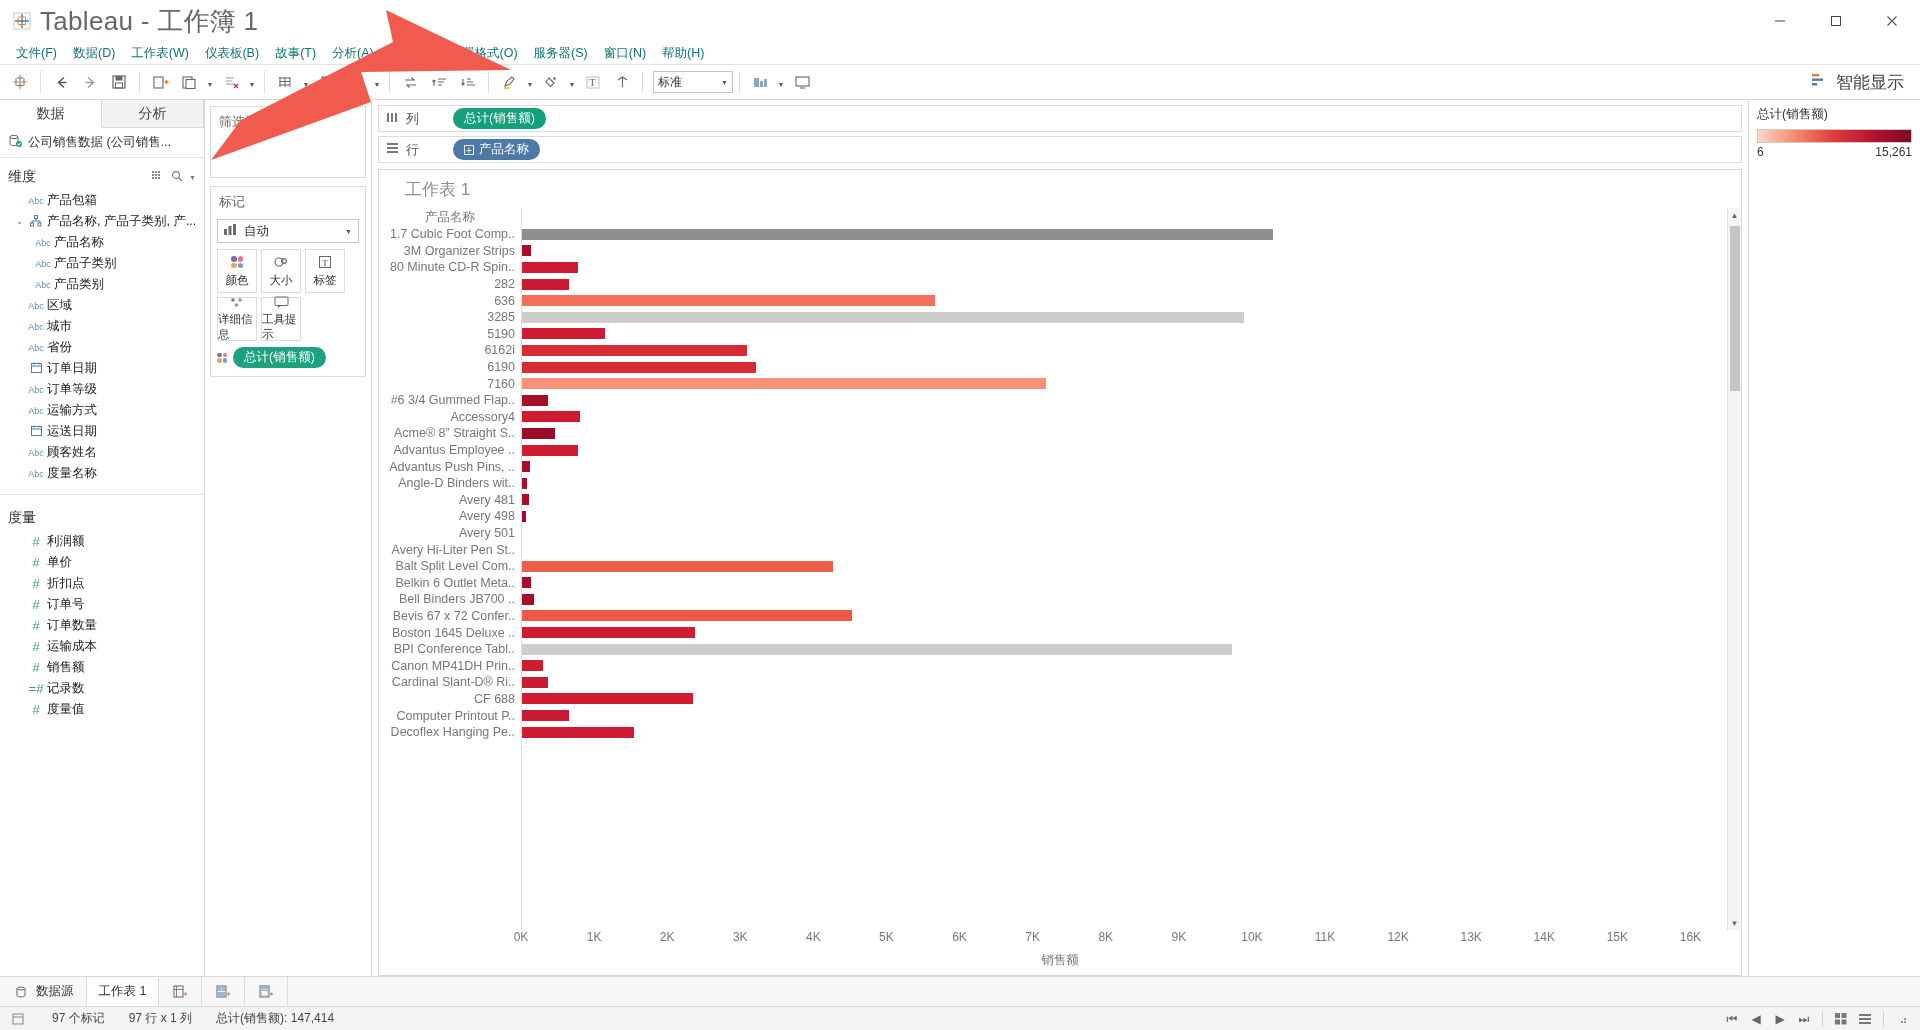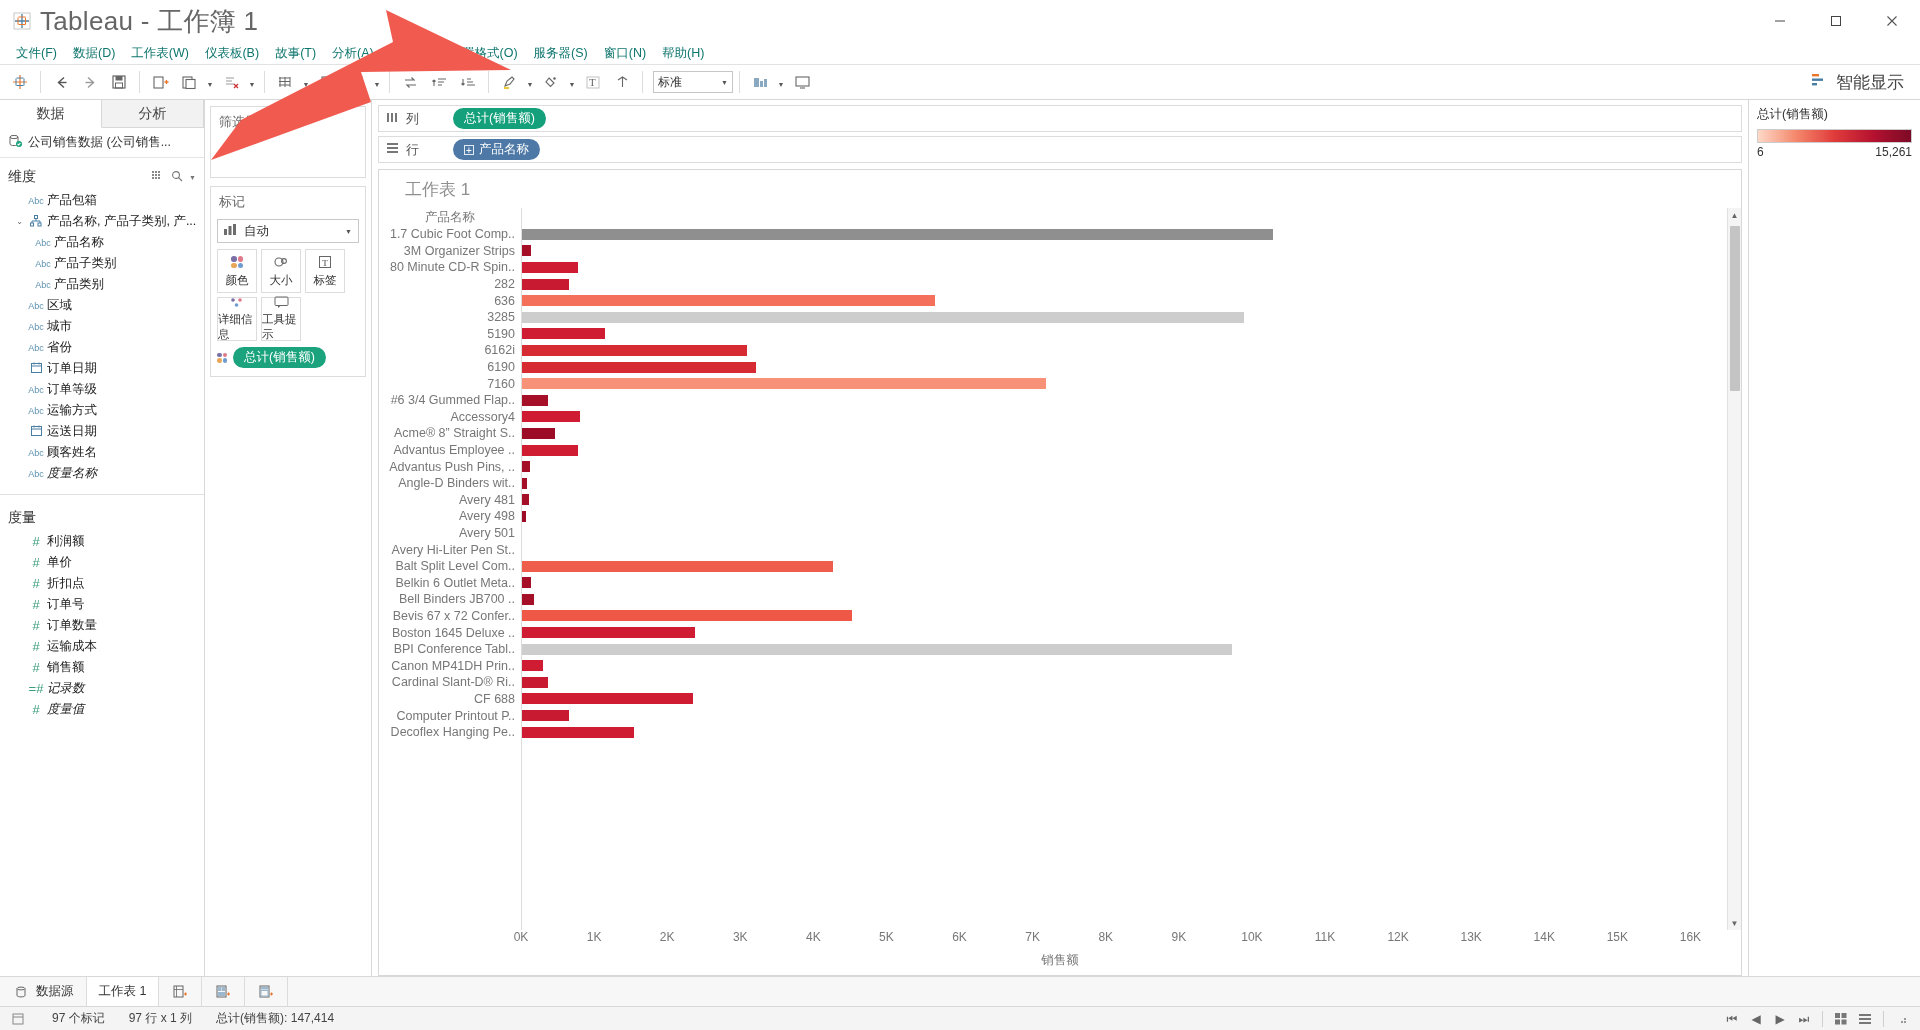--- a/index.html
+++ b/index.html
@@ -47,21 +47,21 @@
   .dp-sec-head { display:flex; align-items:center; height:26px; padding:0 8px; }
   .dp-sec-title { font-size:14px; color:#333; flex:1; }
   .dp-sec-icons { display:flex; align-items:center; gap:6px; color:#777; font-size:11px; }
   .fld { display:flex; align-items:center; height:21px; padding-left:14px; font-size:12.5px; color:#1a1a1a; white-space:nowrap; }
   .fld .ic { width:22px; flex:0 0 22px; text-align:center; font-size:9px; color:#5d92b0; font-family:"Liberation Sans",sans-serif; }
   .fld .ic.num { color:#3a9d7e; font-size:13px; }
   .fld .ic.cal { color:#5d92b0; font-size:12px; }
   .fld.ind { padding-left:32px; }
   .fld.hier .ic { color:#4a7fa5; }
   .fld .exp { width:11px; flex:0 0 11px; font-size:8px; color:#666; text-align:center; }
-  .fld.italic .lbl { font-style:italic; }
+  .fld.italic .lbl { }
   .dp-divider { height:1px; background:#e0e0e0; margin:10px 0 0 0; }
   .measures-head { margin-top:4px; }
 
   
   .shelfcol { width:167px; border-right:1px solid #d8d8d8; padding:6px 5px 0 5px; background:#fff; display:flex; flex-direction:column; gap:8px; }
   .card { border:1px solid #dcdcdc; background:#fff; }
   .card-title { font-size:13px; color:#666; padding:6px 8px 4px 8px; }
   .card-body { min-height:42px; }
   .marks-select { margin:4px 6px 6px 6px; height:24px; border:1px solid #c9c9c9; display:flex; align-items:center; padding:0 6px; font-size:12.5px; color:#333; gap:6px; }
   .marks-select .ca { margin-left:auto; font-size:7px; color:#555; }

